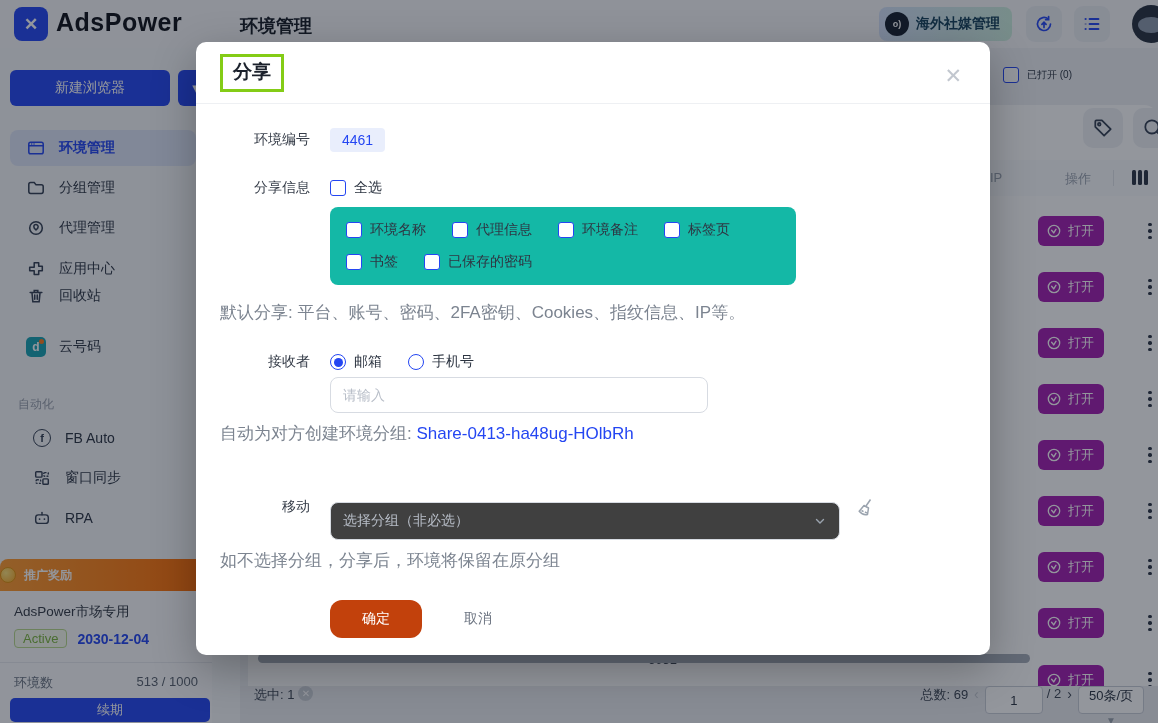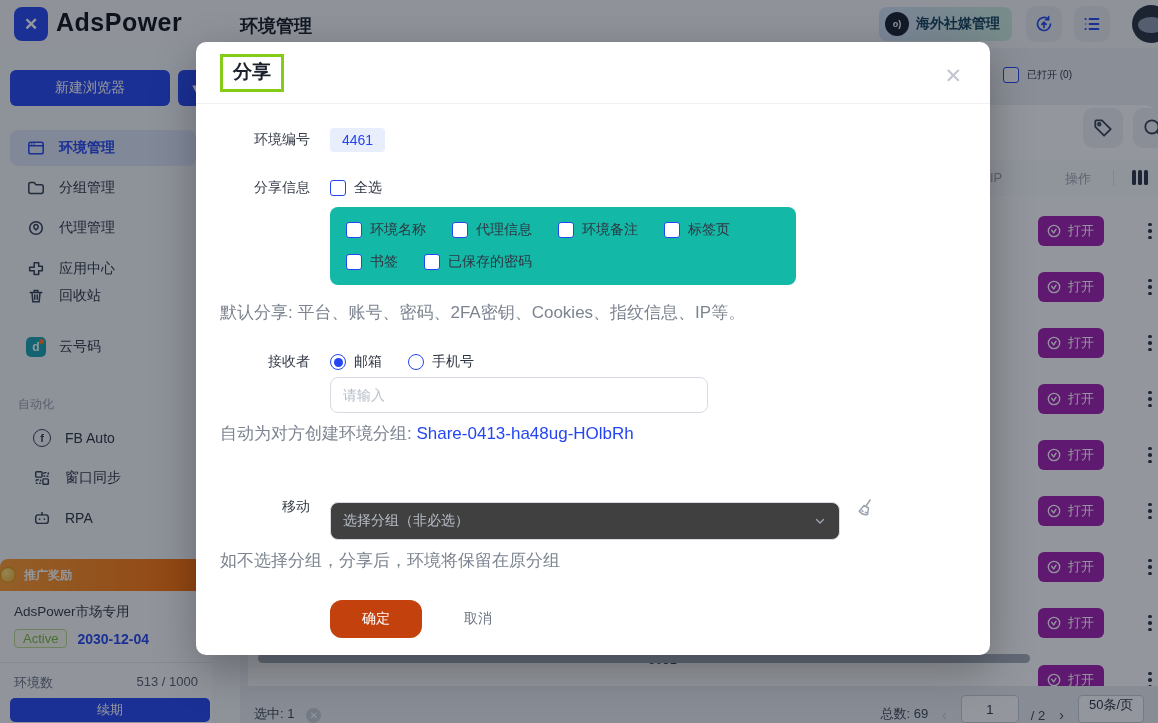--- a/index.html
+++ b/index.html
@@ -74,21 +74,21 @@
   .openbtn{position:absolute;left:790px;top:13px;height:30px;display:flex;align-items:center;gap:6px;
         background:#a21caf;color:#fff;font-size:13px;border:none;border-radius:6px;padding:0 10px 0 8px;}
   .dots{position:absolute;left:892px;top:16px;width:20px;height:24px;border:none;background:none;display:flex;
         flex-direction:column;align-items:center;justify-content:center;gap:3px;}
   .dots i{width:3.5px;height:3.5px;border-radius:50%;background:#2b3444;display:block;}
   .rowid{position:absolute;left:400px;top:1px;font-size:13px;color:#3c4654;}
   .hscroll{position:absolute;left:18px;top:606px;width:772px;height:9px;border-radius:5px;background:#a6adb8;}
 
   
   .footer{position:absolute;left:240px;right:0;bottom:0;height:37px;background:#ecedf1;display:flex;
-        align-items:flex-end;padding:0 14px;gap:12px;font-size:13px;color:#3c4654;box-sizing:border-box;z-index:5;}
+        align-items:flex-start;padding:0 14px;gap:4px;font-size:13px;color:#3c4654;box-sizing:border-box;z-index:5;}
   .xcirc{width:15px;height:15px;border-radius:50%;background:#c9ced6;color:#fff;font-size:10px;line-height:15px;
         text-align:center;border:none;padding:0;}
   .fspace{flex:1;}
   .chev{border:none;background:none;font-size:14px;padding:0 2px;}
   .chev.dis{color:#c3c8d0;} .chev.en{color:#3c4654;}
   .pagebox{width:56px;height:26px;border:1px solid #c9ced8;border-radius:4px;background:#fff;display:flex;
         align-items:center;justify-content:center;font-size:13px;color:#2b3442;}
   .sizebox{height:26px;border:1px solid #c9ced8;border-radius:4px;background:#fff;display:flex;align-items:center;
         gap:10px;padding:0 10px;font-size:13px;color:#2b3442;flex-direction:column;}
   .sizebox .dn{color:#9aa3ae;font-size:10px;}

